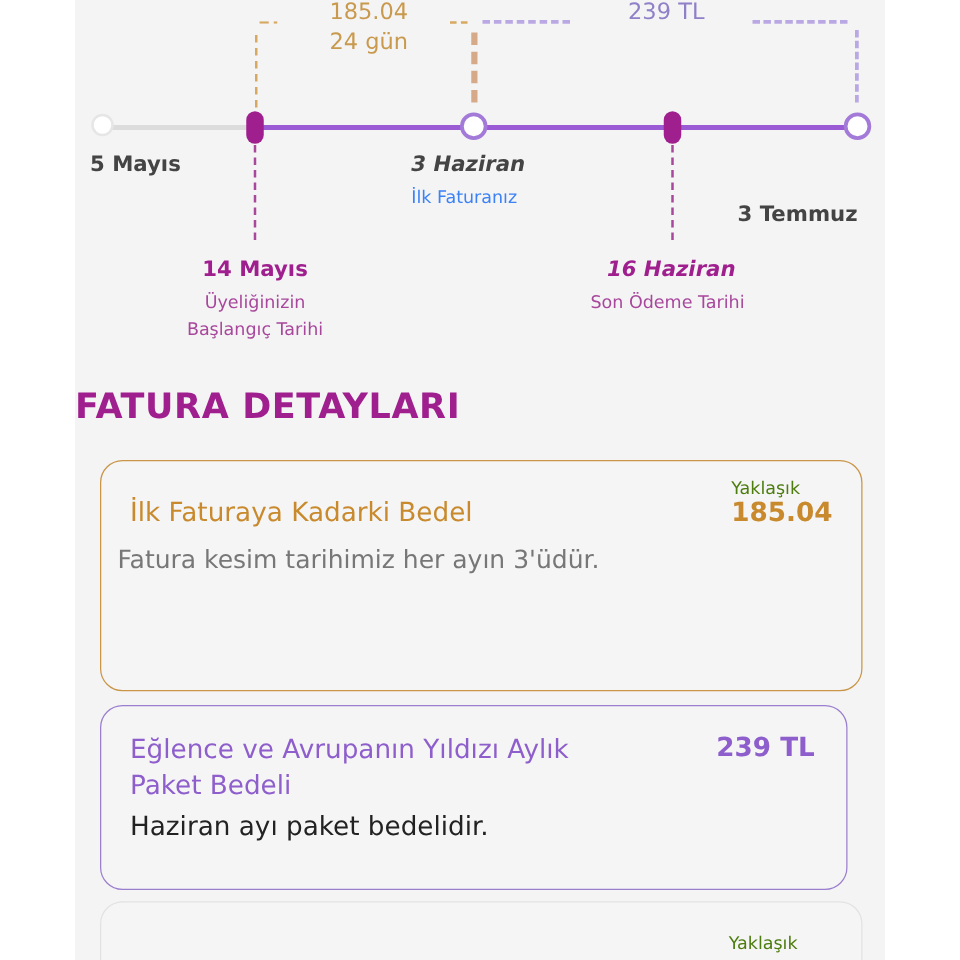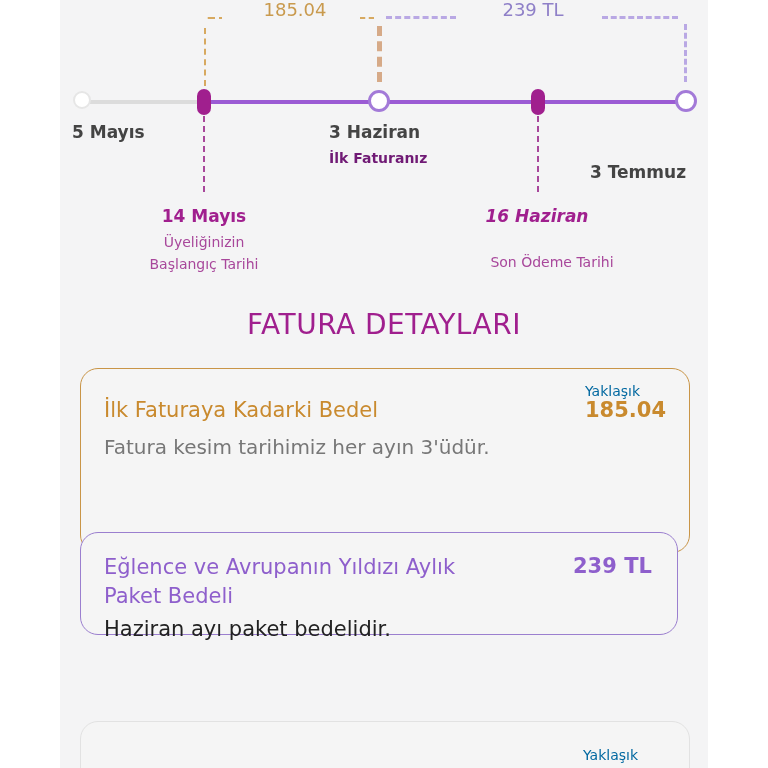--- a/index.html
+++ b/index.html
@@ -31,61 +31,62 @@
     position: absolute; width: 0; border-left: 2px dashed;
   }
   .hdash {
     position: absolute; height: 0; border-top: 3px dashed;
   }
   .date-label {
     position: absolute; font-weight: bold; font-size: 17px; color: #444;
     white-space: nowrap;
   }
   .sub-label {
-    position: absolute; font-size: 14px; color: #701a75; text-align: center;
-    white-space: nowrap; line-height: 20px; font-weight: bold;
+    position: absolute; font-size: 14px; color: #3b82f6; text-align: center;
+    white-space: nowrap; line-height: 20px;
   }
   .event-title {
     position: absolute; font-weight: bold; font-size: 17px; color: #a01f8e;
     text-align: center; white-space: nowrap;
   }
   .event-sub {
     position: absolute; font-size: 14px; color: #a8479b; text-align: center;
     line-height: 22px; white-space: nowrap;
   }
   .span-label {
     position: absolute; font-size: 18px; text-align: center; line-height: 24px;
     white-space: nowrap;
   }
   .section-title {
-    position: absolute; left: 60px; width: 648px; top: 308px; text-align: center;
-    font-size: 28px; font-weight: normal; color: #a01f8e; letter-spacing: 0.5px;
+    position: absolute; left: 60px; width: 648px; top: 308px; 
+    font-size: 28px; font-weight: bold; color: #a01f8e; letter-spacing: 0.5px;
   }
   .card {
     position: absolute; box-sizing: border-box; border-radius: 18px;
     background: #f5f5f5;
   }
   .card-orange { left: 80px; top: 368px; width: 610px; height: 185px; border: 1.5px solid #c99547; }
-  .card-purple { left: 80px; top: 532px; width: 598px; height: 103px; border: 1.5px solid #9b7fcf; }
+  .card-purple { left: 80px; top: 564px; width: 598px; height: 148px; border: 1.5px solid #9b7fcf; }
   .card-grey { left: 80px; top: 721px; width: 610px; height: 80px; border: 1.5px solid #e2e2e2; }
   .card-title { position: absolute; font-weight: normal; font-size: 21px; line-height: 29px; }
-  .approx { position: absolute; font-size: 14px; color: #0369a1; }
+  .approx { position: absolute; font-size: 14px; color: #4d7c0f; }
   .amount { position: absolute; font-weight: bold; font-size: 21px; }
   .card-text { position: absolute; font-size: 21px; line-height: 30px; color: #222; }
   .card-note { position: absolute; font-size: 20px; color: #777; }
 </style>
 </head>
 <body>
 
 <div class="panel"></div>
 
 <div>
 
   <div class="span-label" style="left:240px;top:-2px;width:110px;color:#c99a4e;">
     <div>185.04</div>
+    <div>24 gün</div>
   </div>
   <div class="span-label" style="left:478px;top:-2px;width:110px;color:#8f80c8;">
     <div>239 TL</div>
   </div>
 
   <div class="vdash" style="left:204px;top:28px;height:58px;border-color:#d7a960;"></div>
   <div class="hdash" style="left:206px;top:17px;width:16px;border-color:#d7a960;border-top-width:2px;border-radius:8px 0 0 0;"></div>
   <div class="hdash" style="left:360px;top:17px;width:14px;border-color:#d7a960;border-top-width:2px;"></div>
   <div class="vdash" style="left:377px;top:26px;height:56px;border-left-width:5px;border-color:#d6aa88;"></div>
 
@@ -99,40 +100,40 @@
   <div class="node-hollow node-start"></div>
   <div class="pill" style="left:197px;"></div>
   <div class="node-hollow node-purple" style="left:368px;top:90px;width:22px;height:22px;"></div>
   <div class="pill" style="left:531px;"></div>
   <div class="node-hollow node-purple" style="left:675px;top:90px;width:22px;height:22px;"></div>
 
   <div class="vdash" style="left:203px;top:116px;height:76px;border-color:#a8479b;"></div>
   <div class="vdash" style="left:537px;top:116px;height:76px;border-color:#a8479b;"></div>
 
   <div class="date-label" style="left:72px;top:122px;">5 Mayıs</div>
-  <div class="date-label" style="left:329px;top:122px;">3 Haziran</div>
+  <div class="date-label" style="left:329px;top:122px;font-style:italic;">3 Haziran</div>
   <div class="sub-label" style="left:329px;top:148px;">İlk Faturanız</div>
   <div class="date-label" style="left:590px;top:122px;margin-top:40px;">3 Temmuz</div>
 
   <div class="event-title" style="left:144px;top:206px;width:120px;">14 Mayıs</div>
   <div class="event-sub" style="left:124px;top:231px;width:160px;">
     <div>Üyeliğinizin</div>
     <div>Başlangıç Tarihi</div>
   </div>
   <div class="event-title" style="left:467px;top:206px;width:140px;font-style:italic;">16 Haziran</div>
-  <div class="event-sub" style="left:462px;top:231px;width:180px;margin-top:20px;">Son Ödeme Tarihi</div>
+  <div class="event-sub" style="left:444px;top:231px;width:180px;">Son Ödeme Tarihi</div>
 </div>
 
 <div class="section-title">FATURA DETAYLARI</div>
 
 <div class="card card-orange">
   <div class="approx" style="left:504px;top:14px;">Yaklaşık</div>
   <div class="card-title" style="left:23px;top:27px;color:#c98a2e;">İlk Faturaya Kadarki Bedel</div>
   <div class="amount" style="left:504px;top:29px;color:#c98a2e;">185.04</div>
-  <div class="card-note" style="left:23px;top:66px;text-align:right;">Fatura kesim tarihimiz her ayın 3'üdür.</div>
+  <div class="card-note" style="left:13px;top:66px;text-align:right;">Fatura kesim tarihimiz her ayın 3'üdür.</div>
 </div>
 
 <div class="card card-purple">
   <div class="card-title" style="left:23px;top:20px;color:#8e5fcc;">
     <div>Eğlence ve Avrupanın Yıldızı Aylık</div>
     <div>Paket Bedeli</div>
   </div>
   <div class="amount" style="left:492px;top:21px;color:#8e5fcc;">239 TL</div>
   <div class="card-text" style="left:23px;top:81px;">Haziran ayı paket bedelidir.</div>
 </div>

